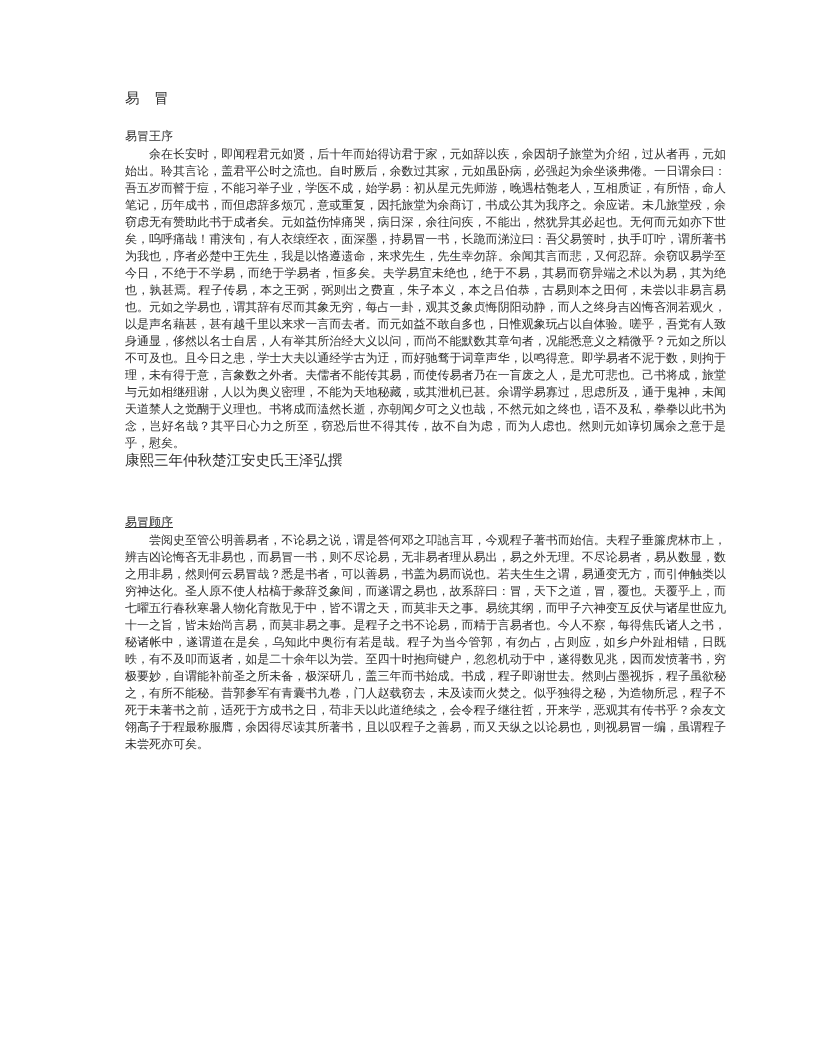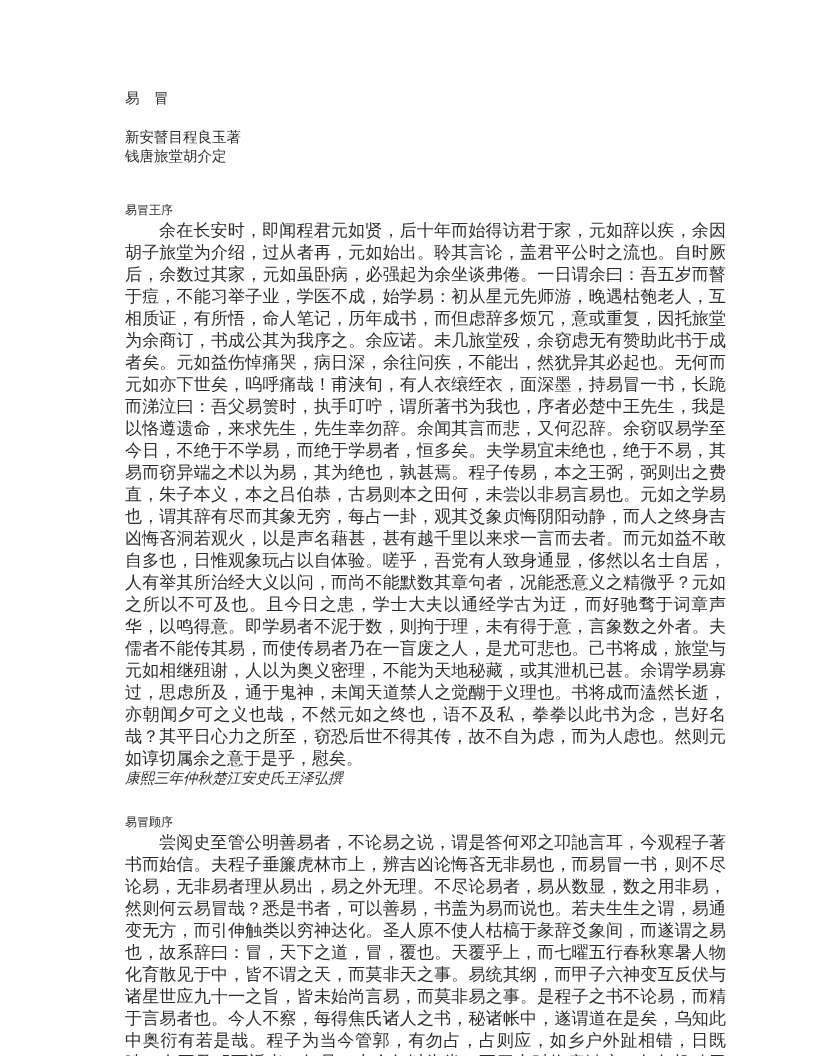--- a/index.html
+++ b/index.html
@@ -38,48 +38,44 @@
   .section-heading {
     font-size: 12px;
     line-height: 17.6px;
     font-weight: normal;
     margin: 0;
   }
   .section-heading.first {
     margin-top: 0;
   }
   .section-heading.second {
-    margin-top: 27px;
+    margin-top: 45px;
+    text-decoration: underline;
   }
   .section-body {
-    font-size: 17px;
-    line-height: 22px;
+    font-size: 12px;
+    line-height: 17px;
     text-align: justify;
     text-indent: 2em;
     margin: 0;
     letter-spacing: 0;
   }
   .section-signature {
     font-size: 14.5px;
     line-height: 17.6px;
     margin: 0;
-    font-style: italic;
   }
 </style>
 </head>
 <body>
 
 <div class="page">
 
   <h1 class="doc-title">易　冒</h1>
 
-  <div class="bylines">
-    <div class="byline">新安瞽目程良玉著</div>
-    <div class="byline">钱唐旅堂胡介定</div>
-  </div>
 
   <section>
     <h2 class="section-heading first">易冒王序</h2>
     <p class="section-body">余在长安时，即闻程君元如贤，后十年而始得访君于家，元如辞以疾，余因胡子旅堂为介绍，过从者再，元如始出。聆其言论，盖君平公时之流也。自时厥后，余数过其家，元如虽卧病，必强起为余坐谈弗倦。一日谓余曰：吾五岁而瞽于痘，不能习举子业，学医不成，始学易：初从星元先师游，晚遇枯匏老人，互相质证，有所悟，命人笔记，历年成书，而但虑辞多烦冗，意或重复，因托旅堂为余商订，书成公其为我序之。余应诺。未几旅堂殁，余窃虑无有赞助此书于成者矣。元如益伤悼痛哭，病日深，余往问疾，不能出，然犹异其必起也。无何而元如亦下世矣，呜呼痛哉！甫浃旬，有人衣缞绖衣，面深墨，持易冒一书，长跪而涕泣曰：吾父易箦时，执手叮咛，谓所著书为我也，序者必楚中王先生，我是以恪遵遗命，来求先生，先生幸勿辞。余闻其言而悲，又何忍辞。余窃叹易学至今日，不绝于不学易，而绝于学易者，恒多矣。夫学易宜未绝也，绝于不易，其易而窃异端之术以为易，其为绝也，孰甚焉。程子传易，本之王弼，弼则出之费直，朱子本义，本之吕伯恭，古易则本之田何，未尝以非易言易也。元如之学易也，谓其辞有尽而其象无穷，每占一卦，观其爻象贞悔阴阳动静，而人之终身吉凶悔吝洞若观火，以是声名藉甚，甚有越千里以来求一言而去者。而元如益不敢自多也，日惟观象玩占以自体验。嗟乎，吾党有人致身通显，侈然以名士自居，人有举其所治经大义以问，而尚不能默数其章句者，况能悉意义之精微乎？元如之所以不可及也。且今日之患，学士大夫以通经学古为迂，而好驰骛于词章声华，以鸣得意。即学易者不泥于数，则拘于理，未有得于意，言象数之外者。夫儒者不能传其易，而使传易者乃在一盲废之人，是尤可悲也。己书将成，旅堂与元如相继殂谢，人以为奥义密理，不能为天地秘藏，或其泄机已甚。余谓学易寡过，思虑所及，通于鬼神，未闻天道禁人之觉醐于义理也。书将成而溘然长逝，亦朝闻夕可之义也哉，不然元如之终也，语不及私，拳拳以此书为念，岂好名哉？其平日心力之所至，窃恐后世不得其传，故不自为虑，而为人虑也。然则元如谆切属余之意于是乎，慰矣。</p>
     <p class="section-signature">康熙三年仲秋楚江安史氏王泽弘撰</p>
   </section>
 
   <section>
     <h2 class="section-heading second">易冒顾序</h2>
     <p class="section-body">尝阅史至管公明善易者，不论易之说，谓是答何邓之卭訑言耳，今观程子著书而始信。夫程子垂簾虎林市上，辨吉凶论悔吝无非易也，而易冒一书，则不尽论易，无非易者理从易出，易之外无理。不尽论易者，易从数显，数之用非易，然则何云易冒哉？悉是书者，可以善易，书盖为易而说也。若夫生生之谓，易通变无方，而引伸触类以穷神达化。圣人原不使人枯槁于彖辞爻象间，而遂谓之易也，故系辞曰：冒，天下之道，冒，覆也。天覆乎上，而七曜五行春秋寒暑人物化育散见于中，皆不谓之天，而莫非天之事。易统其纲，而甲子六神变互反伏与诸星世应九十一之旨，皆未始尚言易，而莫非易之事。是程子之书不论易，而精于言易者也。今人不察，每得焦氏诸人之书，秘诸帐中，遂谓道在是矣，乌知此中奥衍有若是哉。程子为当今管郭，有勿占，占则应，如乡户外趾相错，日既昳，有不及叩而返者，如是二十余年以为尝。至四十时抱疴键户，忽忽机动于中，遂得数见兆，因而发愤著书，穷极要妙，自谓能补前圣之所未备，极深研几，盖三年而书始成。书成，程子即谢世去。然则占墨视拆，程子虽欲秘之，有所不能秘。昔郭参军有青囊书九卷，门人赵载窃去，未及读而火焚之。似乎独得之秘，为造物所忌，程子不死于未著书之前，适死于方成书之日，苟非天以此道绝续之，会令程子继往哲，开来学，恶观其有传书乎？余友文翎高子于程最称服膺，余因得尽读其所著书，且以叹程子之善易，而又天纵之以论易也，则视易冒一编，虽谓程子未尝死亦可矣。</p>

